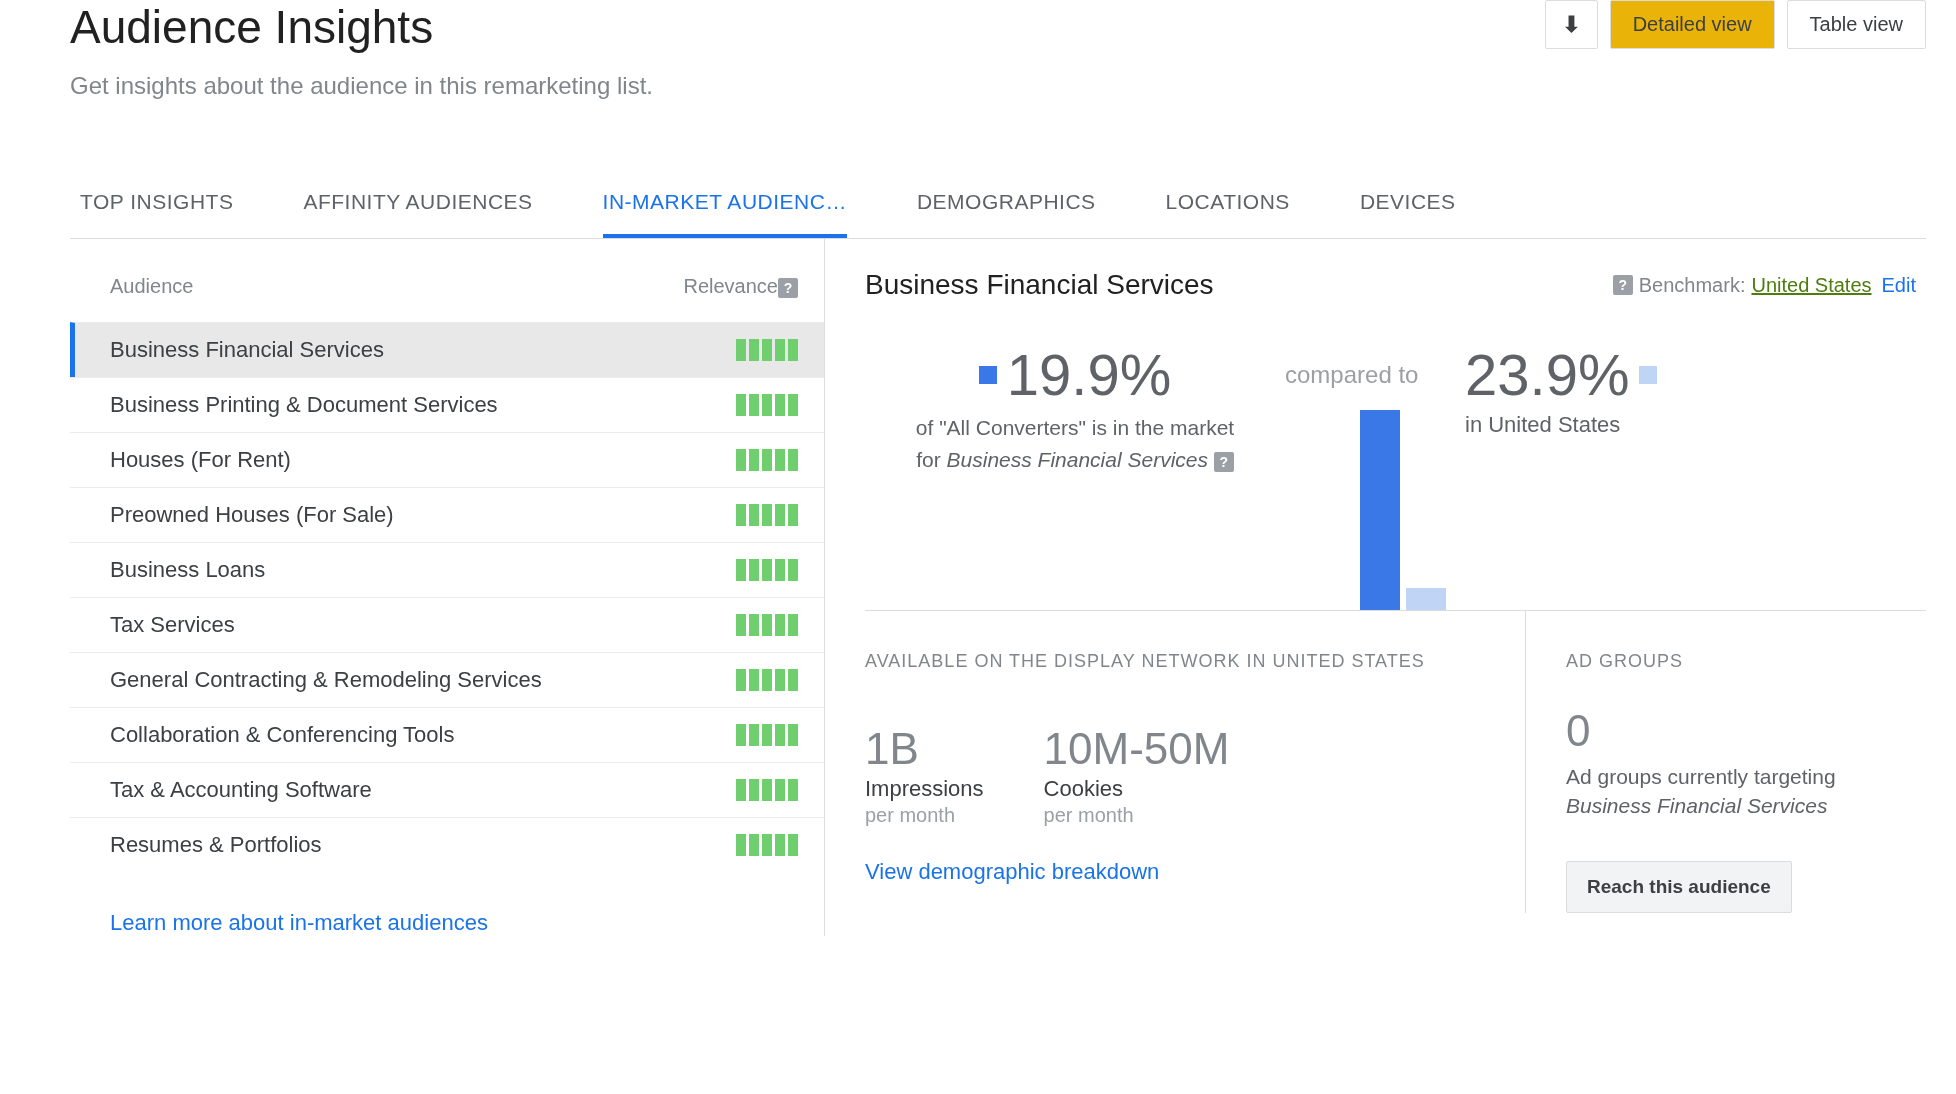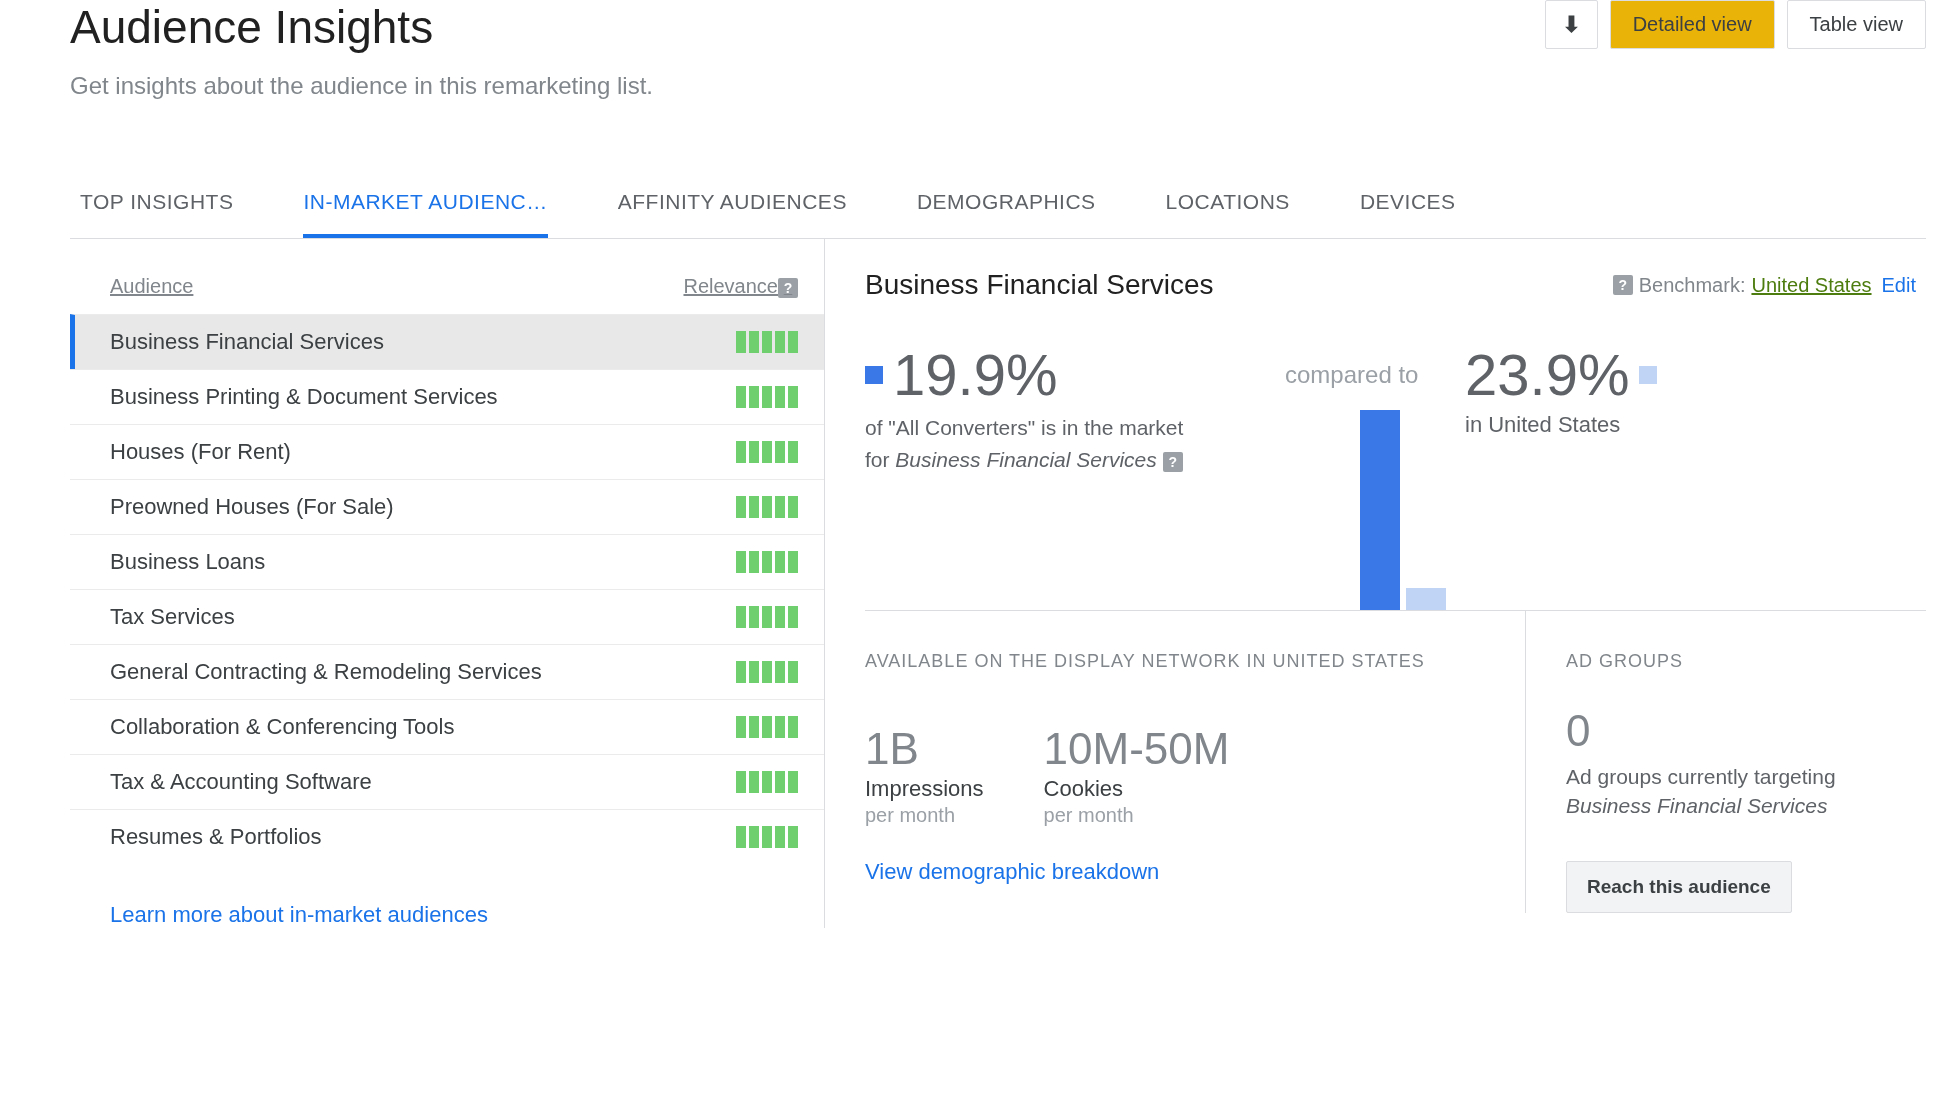--- a/index.html
+++ b/index.html
@@ -66,25 +66,24 @@
 
   .content { display: flex; }
   .left-panel {
     width: 755px;
     border-right: 1px solid #dadce0;
     padding-top: 20px;
   }
   .list-header {
     display: flex;
     justify-content: space-between;
-    padding: 16px 26px 16px 40px;
+    padding: 16px 26px 24px 40px;
     color: #80868b;
     font-size: 20px;
     align-items: center;
-    text-decoration: underline;
   }
   .rel-header { display: flex; align-items: flex-end; gap: 0; }
   .help-ic {
     display: inline-flex;
     width: 20px; height: 20px;
     background: #9aa0a6;
     color: #fff;
     font-size: 14px;
     align-items: center;
     justify-content: center;
@@ -133,21 +132,21 @@
   .compare-row {
     display: flex;
     align-items: flex-start;
     margin-top: 30px;
     gap: 0;
     position: relative;
     border-bottom: 1px solid #dadce0;
     padding-bottom: 0;
     height: 280px;
   }
-  .metric-block { width: 420px; padding-top: 10px;}
+  .metric-block { text-align: center; width: 420px; padding-top: 10px;}
   .big-pct { font-size: 58px; color: #5f6368; font-weight: 300; display:inline-flex; align-items:center; gap:10px;}
   .sq { width:18px; height:18px; display:inline-block; }
   .sq.blue { background:#3b78e7; }
   .sq.lblue { background:#c0d4f5; }
   .metric-desc { font-size: 21px; color:#5f6368; margin-top:4px; line-height:1.5;}
   .metric-desc em { font-style: italic; }
   .compared { font-size: 24px; color:#9aa0a6; padding-top: 30px; width:180px; text-align:left;}
   .metric-block2 { padding-top: 10px; }
   .metric-block2 .big-pct { font-size: 58px; }
   .metric-block2 .sub { font-size: 22px; color:#5f6368; margin-top:4px;}
@@ -216,22 +215,22 @@
       <button class="btn icon-btn">
         <span>⬇</span>
       </button>
       <button class="btn active">Detailed view</button>
       <button class="btn">Table view</button>
     </div>
   </div>
 
   <div class="tabs" id="tabs">
       <div class="tab">TOP INSIGHTS</div>
+      <div class="tab">AFFINITY AUDIENCES</div>
       <div class="tab active">IN-MARKET AUDIENC…</div>
-      <div class="tab">AFFINITY AUDIENCES</div>
       <div class="tab">DEMOGRAPHICS</div>
       <div class="tab">LOCATIONS</div>
       <div class="tab">DEVICES</div>
     </div>
 
   <div class="content">
     <div class="left-panel">
       <div class="list-header">
         <span>Audience</span>
         <span class="rel-header">

